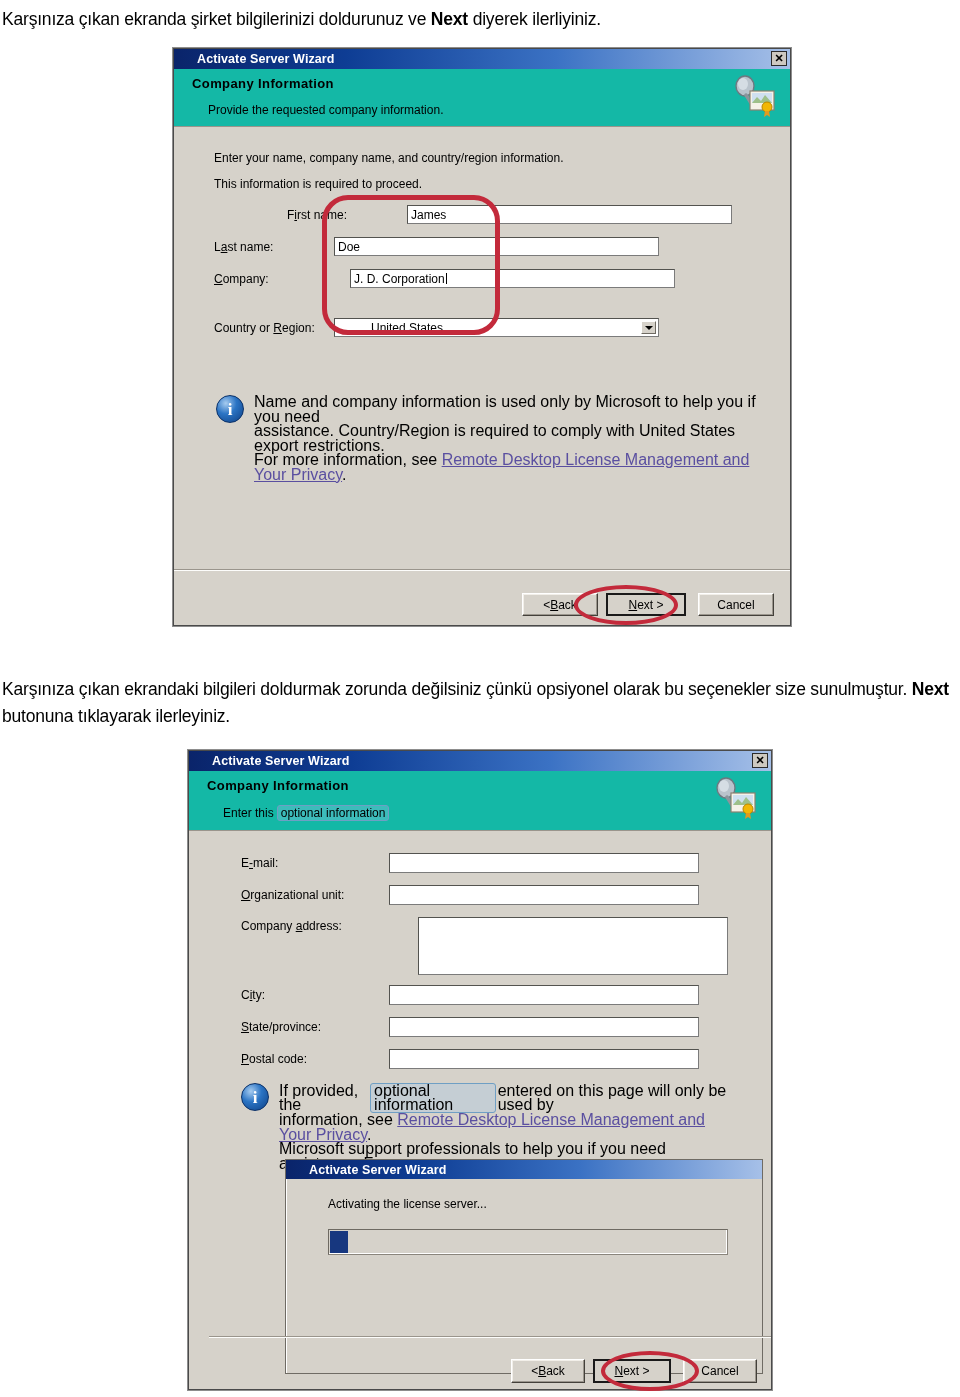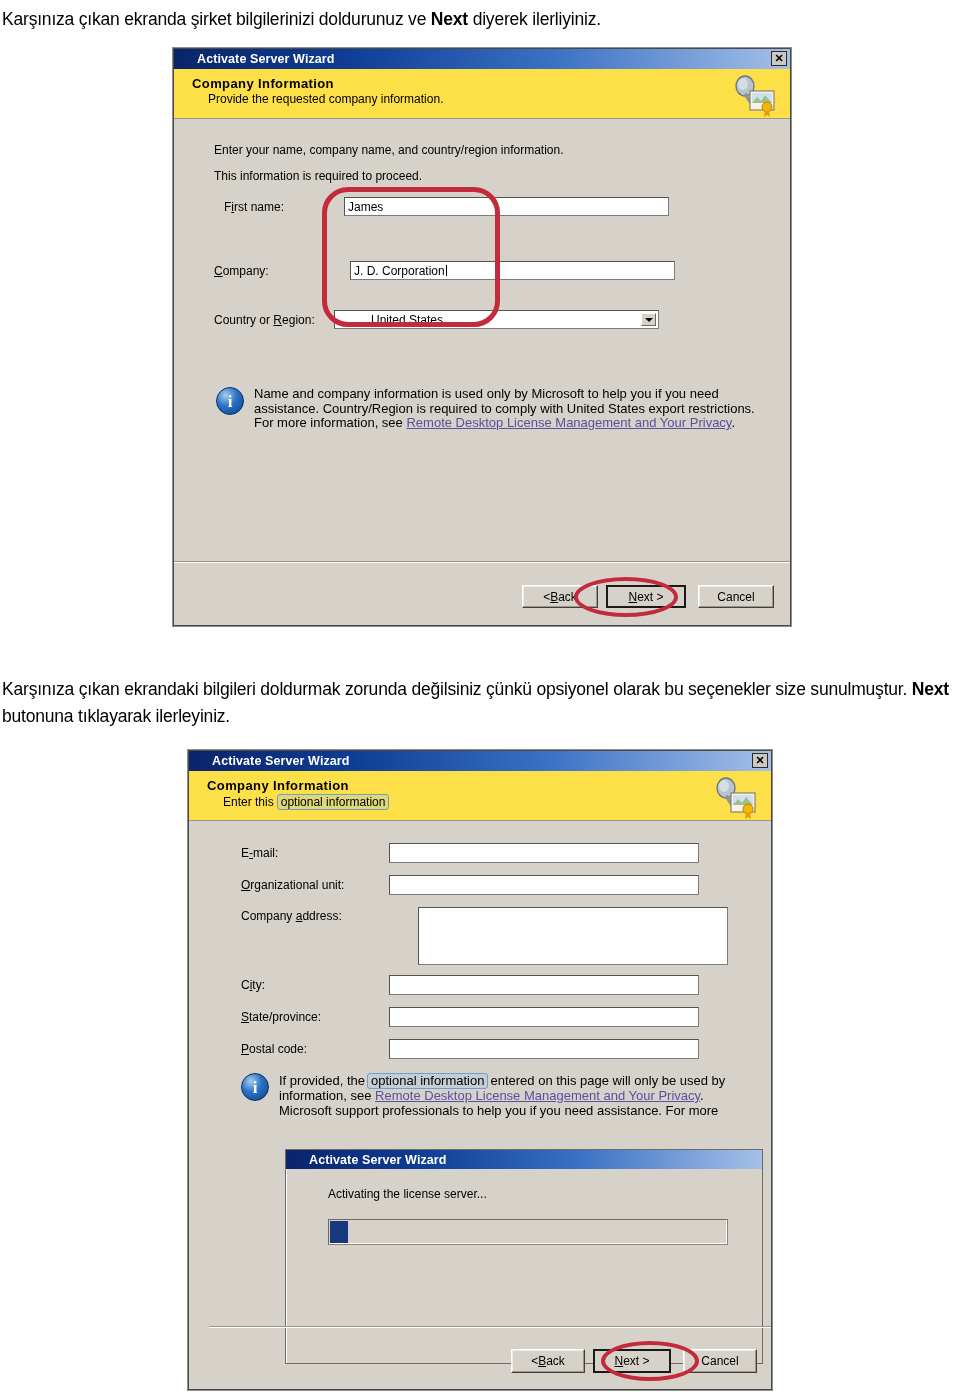--- a/index.html
+++ b/index.html
@@ -52,33 +52,33 @@
     width: 16px; height: 15px;
     background: #cdc9c1;
     border: 1px solid #2b2b2b;
     display: flex; align-items: center; justify-content: center;
     font-size: 11px; font-weight: bold; color: #000;
     line-height: 1;
     font-family: "Liberation Sans", sans-serif;
   }
 
   .hdr {
-    background: #fde047;
+    background: #14b8a6;
     border-bottom: 1px solid #9a958c;
     padding: 7px 10px 9px 18px;
     position: relative;
     min-height: 50px;
   }
   .hdr-title {
     font-size: 13px; font-weight: bold; color: #000;
     letter-spacing: 0.4px;
     font-family: "Liberation Sans", sans-serif;
   }
   .hdr-sub {
-    font-size: 12px; color: #000; margin-top: 1px; padding-left: 16px;
+    font-size: 12px; color: #000; margin-top: 12px; padding-left: 16px;
     font-family: "Liberation Sans", sans-serif;
     display: flex; align-items: center; gap: 3px;
   }
   .hilite-box {
     border: 1.5px solid #6f9fc4;
     border-radius: 3px;
     background: rgba(160,200,235,0.30);
     padding: 0 3px;
     display: inline-block;
     line-height: 14px;
@@ -132,21 +132,21 @@
   .info-icon {
     width: 28px; height: 28px; border-radius: 50%;
     background: radial-gradient(circle at 34% 28%, #a7ccf0 0%, #2b74c4 42%, #0d3f84 100%);
     border: 1px solid #0a3068;
     flex: 0 0 auto;
     display: flex; align-items: center; justify-content: center;
     color: #fff; font-weight: bold; font-size: 17px;
     font-family: "Liberation Serif", serif;
     line-height: 1;
   }
-  .info-text { font-size: 13px; line-height: 14.5px; color: #000;
+  .info-text { font-size: 16px; line-height: 14.5px; color: #000;
     font-family: "Liberation Sans", sans-serif; }
   .info-text a, .lnk {
     color: #5a4fa0; text-decoration: underline; }
 
   
   .footer-sep { border-top: 1px solid #9a958c; border-bottom: 1px solid #fdfdfb; }
   .btnrow { display: flex; justify-content: flex-end; align-items: center; gap: 0; }
   .btn {
     background: #d6d2ca;
     border: 1px solid #ffffff;
@@ -216,27 +216,33 @@
           <path d="M35 36 l-1 6 3-2 3 2 -1-6z" fill="#e09a20"></path>
         </svg>
       </div>
     </div>
 
     <div class="dlg-body" style="height:505px;">
 
       <div class="body-text" style="position:absolute; left:40px; top:24px;">Enter your name, company name, and country/region information.</div>
       <div class="body-text" style="position:absolute; left:40px; top:50px;">This information is required to proceed.</div>
 
-      <div class="frow" style="position:absolute; left:50px; top:78px; width:520px;">
+      <div class="frow" style="position:absolute; left:38px; top:78px; width:520px;justify-content:flex-end;">
         <div class="flabel" style="width:120px;"><span>F</span><u>i</u><span>rst name:</span></div>
         <div class="tfield" style="width:325px; height:19px;">
             <span>James</span>
           </div>
       </div>
 
+      <div class="frow" style="position:absolute; left:40px; top:110px; width:520px;">
+        <div class="flabel" style="width:120px;"><span>L</span><u>a</u><span>st name:</span></div>
+        <div class="tfield" style="width:325px; height:19px;">
+            <span>Doe</span>
+          </div>
+      </div>
 
       <div class="frow" style="position:absolute; left:40px; top:142px; width:520px;gap:16px;">
         <div class="flabel" style="width:120px;"><span></span><u>C</u><span>ompany:</span></div>
         <div class="tfield" style="width:325px; height:19px;">
             <span>J. D. Corporation</span>
             <span class="caret"></span>
           </div>
       </div>
 
       <div class="frow" style="position:absolute; left:40px; top:191px; width:520px;">

